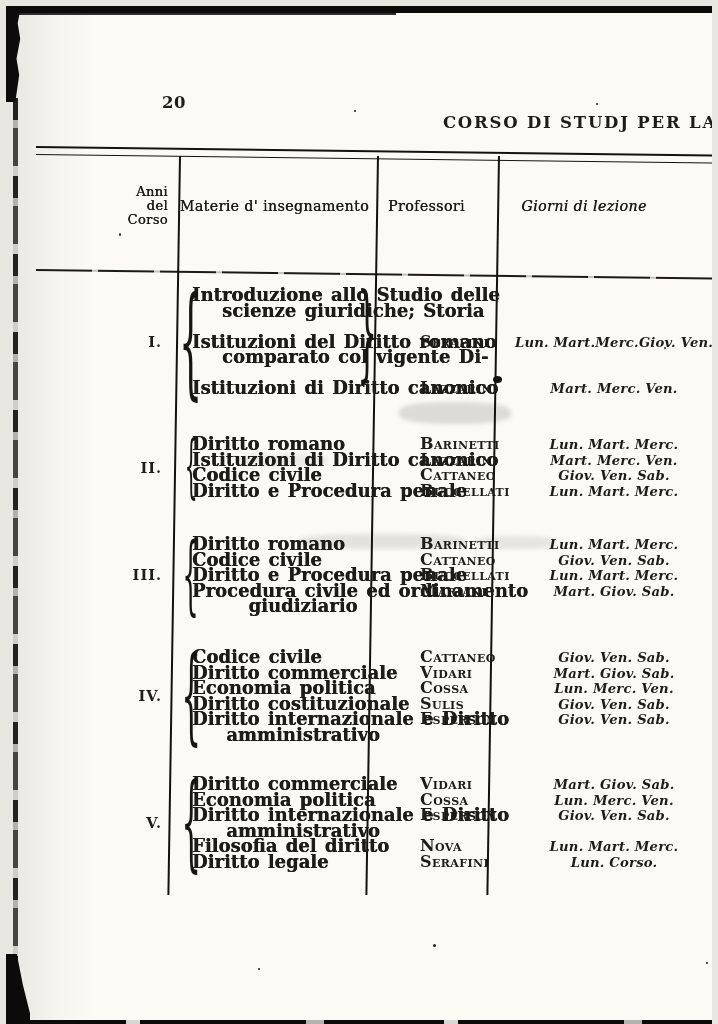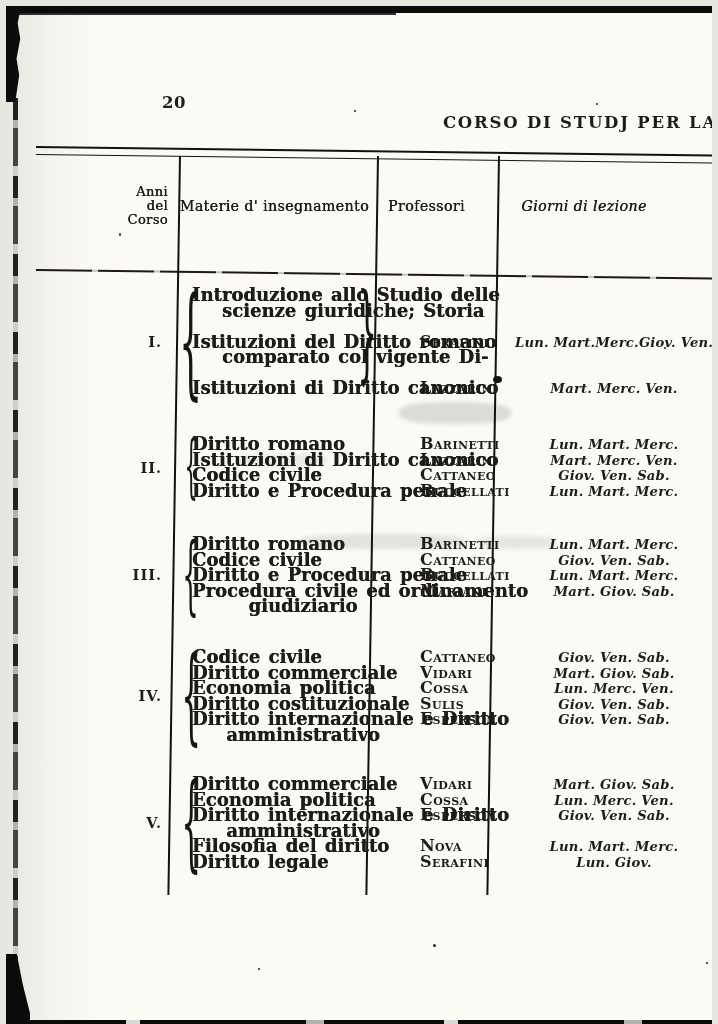--- a/index.html
+++ b/index.html
@@ -348,18 +348,18 @@
             <span class="subj">Filosofia del diritto</span>
           </div>
           <div class="c-prof"><span class="prof">Nova</span></div>
           <div class="c-days"><span class="days">Lun. Mart. Merc.</span></div>
         </div>
         <div class="trow">
           <div class="c-subj">
             <span class="subj">Diritto legale</span>
           </div>
           <div class="c-prof"><span class="prof">Serafini</span></div>
-          <div class="c-days"><span class="days">Lun. Giov.</span></div>
+          <div class="c-days"><span class="days">Lun. Corso.</span></div>
         </div>
       </div>
     </div>
 
 </div>
 
 </body></html>

